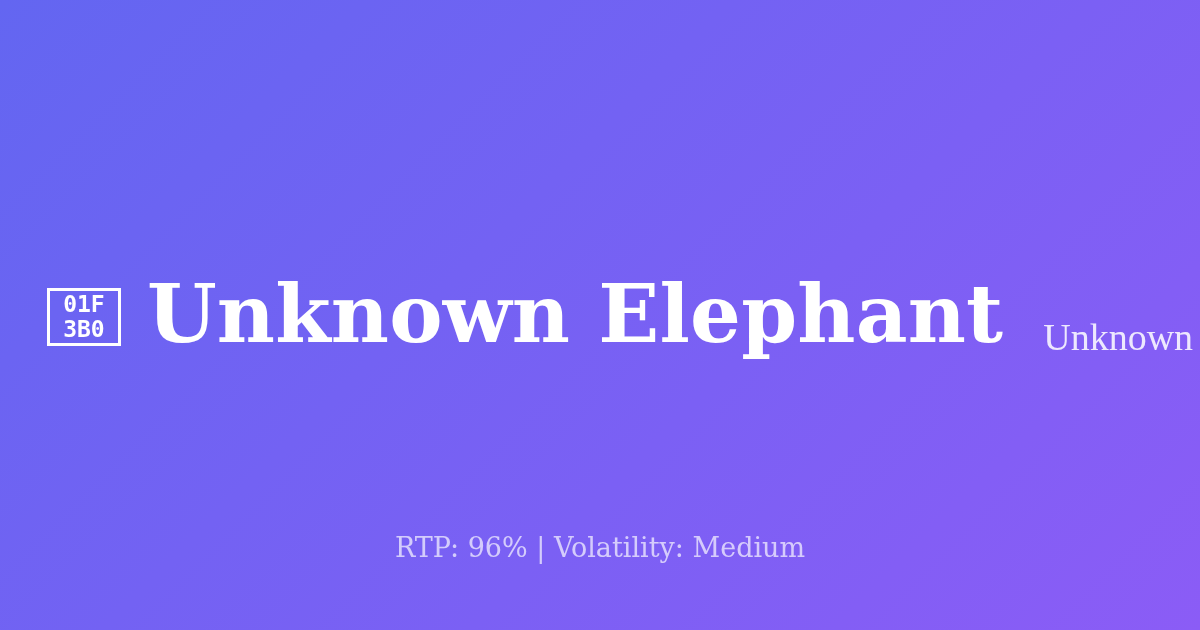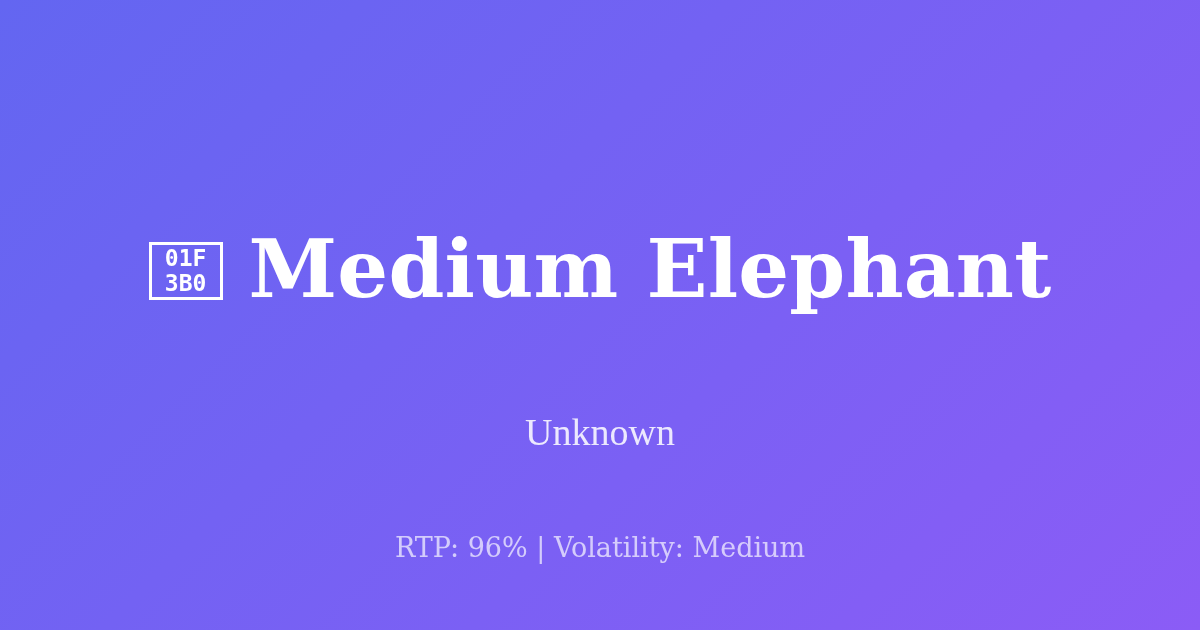--- a/index.html
+++ b/index.html
@@ -15,21 +15,20 @@
     font-family: "DejaVu Serif", "Liberation Serif", serif;
     -webkit-font-smoothing: antialiased;
   }
 
   .card {
     position: relative;
     box-sizing: border-box;
     width: 1200px;
     height: 630px;
     display: flex;
-    flex-direction: column;
     align-items: center;
     justify-content: center;
     background: linear-gradient(135deg, #6366f1 0%, #8b5cf6 100%);
   }
 
   
   .title-row {
     display: flex;
     align-items: center;
     justify-content: center;
@@ -103,21 +102,21 @@
 
 <div class="card">
 
   <div class="title-row">
 
     <span class="tofu">
       <span class="tofu-row">01F</span>
       <span class="tofu-row">3B0</span>
     </span>
 
-    <h1 class="title-text">Medium Elephant</h1>
+    <h1 class="title-text">Unknown Elephant</h1>
 
   </div>
 
   <div class="subtitle">Unknown</div>
 
   <div class="footer-meta">RTP: 96% | Volatility: Medium</div>
 
 </div>
 
 </body></html>

